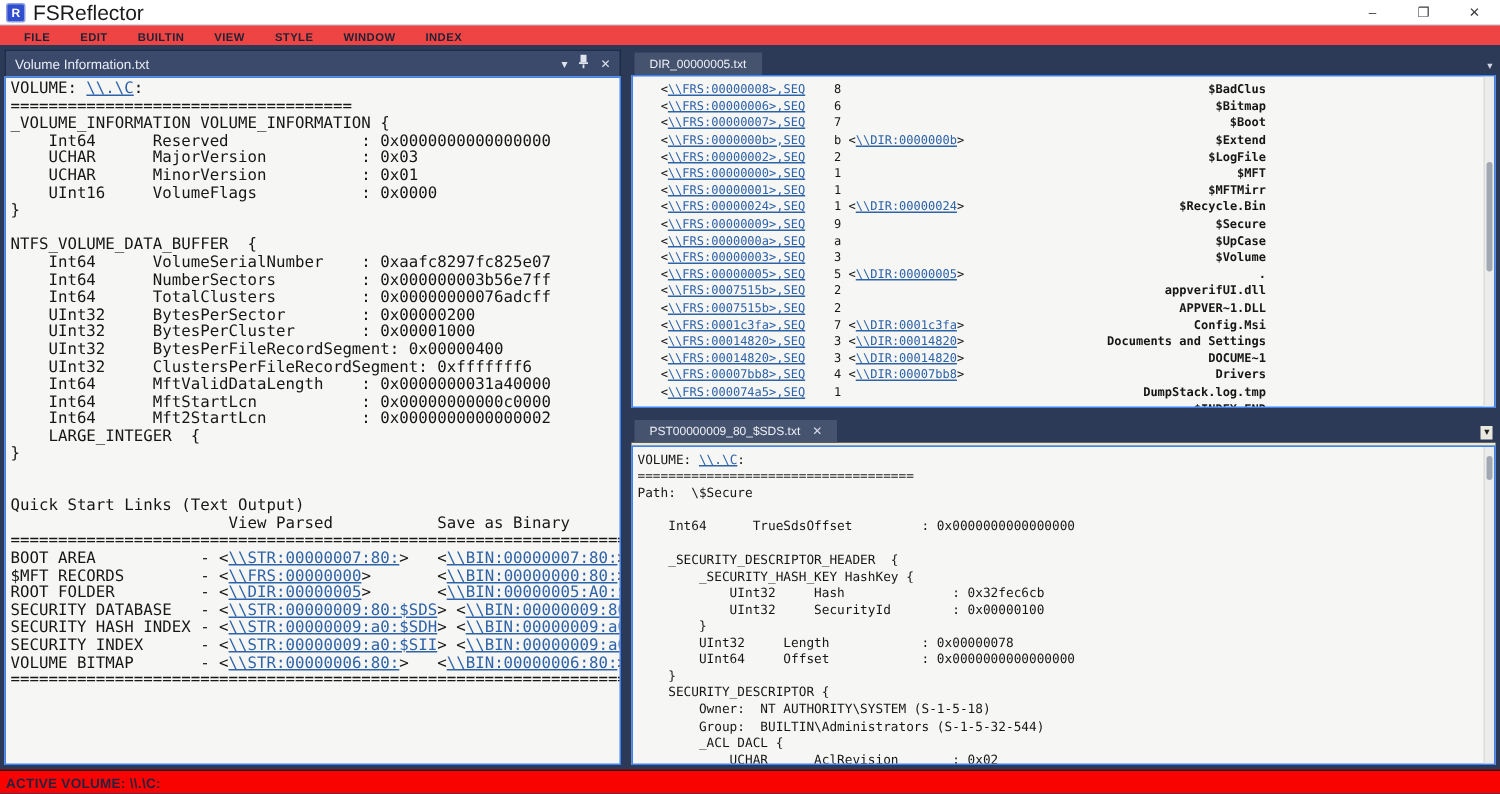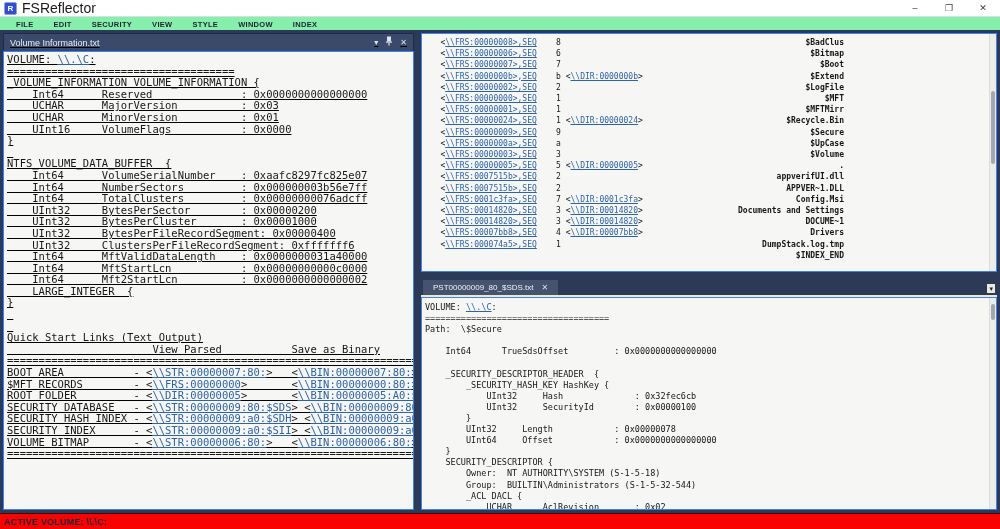--- a/index.html
+++ b/index.html
@@ -10,21 +10,21 @@
   .titlebar{height:16px;background:#ffffff;display:flex;align-items:center;
     padding:0 0 0 4px;border-bottom:1px solid #dcdde4;}
   .app-icon{width:11px;height:11px;background:#2f4fd0;border:1px solid #8f9fe0;
     border-radius:2px;color:#fff;font-size:8px;font-weight:bold;line-height:11px;
     text-align:center;flex:0 0 auto;}
   .title-text{font-size:14px;color:#1a1a1a;margin-left:5px;}
   .win-controls{margin-left:auto;display:flex;align-items:center;}
   .win-btn{width:34px;text-align:center;font-size:9px;color:#3c3c3c;cursor:default;}
 
   
-  .menubar{height:14px;background:#86efac;display:flex;align-items:center;
+  .menubar{height:14px;background:#ef4444;display:flex;align-items:center;
     padding-left:6px;border-bottom:1px solid #cdd0de;}
   .menu-item{font-size:7.5px;font-weight:bold;letter-spacing:.3px;color:#1e2233;
     padding:0 10px;}
 
   
   .main{position:absolute;top:30px;left:0;right:0;bottom:15px;background:#2c3a57;}
 
   .pane{position:absolute;display:flex;flex-direction:column;}
   .pane-header{height:17px;background:#3b4a6a;color:#e8ecf5;font-size:9px;
     display:flex;align-items:center;padding:0 6px;border:1px solid #1d2b47;border-bottom:none;}
@@ -78,48 +78,54 @@
     <div class="win-controls">
       <div class="win-btn">–</div>
       <div class="win-btn">❐</div>
       <div class="win-btn">✕</div>
     </div>
   </div>
 
   <div class="menubar">
     <span class="menu-item">FILE</span>
     <span class="menu-item">EDIT</span>
-    <span class="menu-item">SECURITY</span>
+    <span class="menu-item">BUILTIN</span>
     <span class="menu-item">VIEW</span>
     <span class="menu-item">STYLE</span>
     <span class="menu-item">WINDOW</span>
     <span class="menu-item">INDEX</span>
   </div>
 
   <div class="main">
 
-    <div class="pane" style="left:3px;top:3px;width:411px;bottom:4px;text-decoration:underline;">
+    <div class="pane" style="left:3px;top:3px;width:411px;bottom:4px;">
       <div class="pane-header">
         <span>Volume Information.txt</span>
         <span class="hdr-icons">
           <span class="hdr-glyph">▾</span>
           <span class="hdr-glyph"><svg width="8" height="10" viewBox="0 0 8 10">
                 <rect x="2" y="0.5" width="4" height="5" fill="#dfe3ee"></rect>
                 <rect x="1" y="5.5" width="6" height="1.2" fill="#dfe3ee"></rect>
                 <rect x="3.4" y="7" width="1.2" height="2.5" fill="#dfe3ee"></rect>
               </svg></span>
           <span class="hdr-glyph">✕</span>
         </span>
       </div>
       <div class="pane-body">
         <div id="left-body" class="mono"><div class="tl"><span>VOLUME: </span><span class="lnk">\\.\C</span><span>:</span></div><div class="tl"><span>====================================</span></div><div class="tl"><span>_VOLUME_INFORMATION VOLUME_INFORMATION {</span></div><div class="tl"><span>    Int64      Reserved              : 0x0000000000000000</span></div><div class="tl"><span>    UCHAR      MajorVersion          : 0x03</span></div><div class="tl"><span>    UCHAR      MinorVersion          : 0x01</span></div><div class="tl"><span>    UInt16     VolumeFlags           : 0x0000</span></div><div class="tl"><span>}</span></div><div class="tl">&nbsp;</div><div class="tl"><span>NTFS_VOLUME_DATA_BUFFER  {</span></div><div class="tl"><span>    Int64      VolumeSerialNumber    : 0xaafc8297fc825e07</span></div><div class="tl"><span>    Int64      NumberSectors         : 0x000000003b56e7ff</span></div><div class="tl"><span>    Int64      TotalClusters         : 0x00000000076adcff</span></div><div class="tl"><span>    UInt32     BytesPerSector        : 0x00000200</span></div><div class="tl"><span>    UInt32     BytesPerCluster       : 0x00001000</span></div><div class="tl"><span>    UInt32     BytesPerFileRecordSegment: 0x00000400</span></div><div class="tl"><span>    UInt32     ClustersPerFileRecordSegment: 0xfffffff6</span></div><div class="tl"><span>    Int64      MftValidDataLength    : 0x0000000031a40000</span></div><div class="tl"><span>    Int64      MftStartLcn           : 0x00000000000c0000</span></div><div class="tl"><span>    Int64      Mft2StartLcn          : 0x0000000000000002</span></div><div class="tl"><span>    LARGE_INTEGER  {</span></div><div class="tl"><span>}</span></div><div class="tl">&nbsp;</div><div class="tl">&nbsp;</div><div class="tl"><span>Quick Start Links (Text Output)</span></div><div class="tl"><span>                       View Parsed           Save as Binary</span></div><div class="tl"><span>=================================================================</span></div><div class="tl"><span>BOOT AREA           - &lt;</span><span class="lnk">\\STR:00000007:80:</span><span>&gt;   &lt;</span><span class="lnk">\\BIN:00000007:80:</span><span>&gt;</span></div><div class="tl"><span>$MFT RECORDS        - &lt;</span><span class="lnk">\\FRS:00000000</span><span>&gt;       &lt;</span><span class="lnk">\\BIN:00000000:80:</span><span>&gt;</span></div><div class="tl"><span>ROOT FOLDER         - &lt;</span><span class="lnk">\\DIR:00000005</span><span>&gt;       &lt;</span><span class="lnk">\\BIN:00000005:A0:$I30</span></div><div class="tl"><span>SECURITY DATABASE   - &lt;</span><span class="lnk">\\STR:00000009:80:$SDS</span><span>&gt; &lt;</span><span class="lnk">\\BIN:00000009:80:$SDS</span></div><div class="tl"><span>SECURITY HASH INDEX - &lt;</span><span class="lnk">\\STR:00000009:a0:$SDH</span><span>&gt; &lt;</span><span class="lnk">\\BIN:00000009:a0:$SDH</span></div><div class="tl"><span>SECURITY INDEX      - &lt;</span><span class="lnk">\\STR:00000009:a0:$SII</span><span>&gt; &lt;</span><span class="lnk">\\BIN:00000009:a0:$SII</span></div><div class="tl"><span>VOLUME BITMAP       - &lt;</span><span class="lnk">\\STR:00000006:80:</span><span>&gt;   &lt;</span><span class="lnk">\\BIN:00000006:80:</span><span>&gt;</span></div><div class="tl"><span>=================================================================</span></div></div>
       </div>
     </div>
 
     <div class="pane" style="left:421px;right:3px;top:3px;height:239px;">
+      <div class="tabstrip">
+        <div class="tab">
+          <span>DIR_00000005.txt</span>
+        </div>
+        <span class="strip-drop">▾</span>
+      </div>
       <div class="pane-body">
         <div id="dir-body" class="mono"><div class="dir-row"><span>   &lt;</span><span class="lnk">\\FRS:00000008&gt;,SEQ</span><span>    8</span><span class="dir-name">$BadClus</span></div><div class="dir-row"><span>   &lt;</span><span class="lnk">\\FRS:00000006&gt;,SEQ</span><span>    6</span><span class="dir-name">$Bitmap</span></div><div class="dir-row"><span>   &lt;</span><span class="lnk">\\FRS:00000007&gt;,SEQ</span><span>    7</span><span class="dir-name">$Boot</span></div><div class="dir-row"><span>   &lt;</span><span class="lnk">\\FRS:0000000b&gt;,SEQ</span><span>    b</span><span> &lt;</span><span class="lnk">\\DIR:0000000b</span><span>&gt;</span><span class="dir-name">$Extend</span></div><div class="dir-row"><span>   &lt;</span><span class="lnk">\\FRS:00000002&gt;,SEQ</span><span>    2</span><span class="dir-name">$LogFile</span></div><div class="dir-row"><span>   &lt;</span><span class="lnk">\\FRS:00000000&gt;,SEQ</span><span>    1</span><span class="dir-name">$MFT</span></div><div class="dir-row"><span>   &lt;</span><span class="lnk">\\FRS:00000001&gt;,SEQ</span><span>    1</span><span class="dir-name">$MFTMirr</span></div><div class="dir-row"><span>   &lt;</span><span class="lnk">\\FRS:00000024&gt;,SEQ</span><span>    1</span><span> &lt;</span><span class="lnk">\\DIR:00000024</span><span>&gt;</span><span class="dir-name">$Recycle.Bin</span></div><div class="dir-row"><span>   &lt;</span><span class="lnk">\\FRS:00000009&gt;,SEQ</span><span>    9</span><span class="dir-name">$Secure</span></div><div class="dir-row"><span>   &lt;</span><span class="lnk">\\FRS:0000000a&gt;,SEQ</span><span>    a</span><span class="dir-name">$UpCase</span></div><div class="dir-row"><span>   &lt;</span><span class="lnk">\\FRS:00000003&gt;,SEQ</span><span>    3</span><span class="dir-name">$Volume</span></div><div class="dir-row"><span>   &lt;</span><span class="lnk">\\FRS:00000005&gt;,SEQ</span><span>    5</span><span> &lt;</span><span class="lnk">\\DIR:00000005</span><span>&gt;</span><span class="dir-name">.</span></div><div class="dir-row"><span>   &lt;</span><span class="lnk">\\FRS:0007515b&gt;,SEQ</span><span>    2</span><span class="dir-name">appverifUI.dll</span></div><div class="dir-row"><span>   &lt;</span><span class="lnk">\\FRS:0007515b&gt;,SEQ</span><span>    2</span><span class="dir-name">APPVER~1.DLL</span></div><div class="dir-row"><span>   &lt;</span><span class="lnk">\\FRS:0001c3fa&gt;,SEQ</span><span>    7</span><span> &lt;</span><span class="lnk">\\DIR:0001c3fa</span><span>&gt;</span><span class="dir-name">Config.Msi</span></div><div class="dir-row"><span>   &lt;</span><span class="lnk">\\FRS:00014820&gt;,SEQ</span><span>    3</span><span> &lt;</span><span class="lnk">\\DIR:00014820</span><span>&gt;</span><span class="dir-name">Documents and Settings</span></div><div class="dir-row"><span>   &lt;</span><span class="lnk">\\FRS:00014820&gt;,SEQ</span><span>    3</span><span> &lt;</span><span class="lnk">\\DIR:00014820</span><span>&gt;</span><span class="dir-name">DOCUME~1</span></div><div class="dir-row"><span>   &lt;</span><span class="lnk">\\FRS:00007bb8&gt;,SEQ</span><span>    4</span><span> &lt;</span><span class="lnk">\\DIR:00007bb8</span><span>&gt;</span><span class="dir-name">Drivers</span></div><div class="dir-row"><span>   &lt;</span><span class="lnk">\\FRS:000074a5&gt;,SEQ</span><span>    1</span><span class="dir-name">DumpStack.log.tmp</span></div><div class="dir-row"><span class="dir-name">$INDEX_END</span></div></div>
         <div class="vscroll-track">
           <div class="vscroll-thumb" style="top:57px;height:73px;"></div>
         </div>
       </div>
     </div>
 
     <div class="pane" style="left:421px;right:3px;top:247px;bottom:4px;">
       <div class="tabstrip" style="height:18px;">

